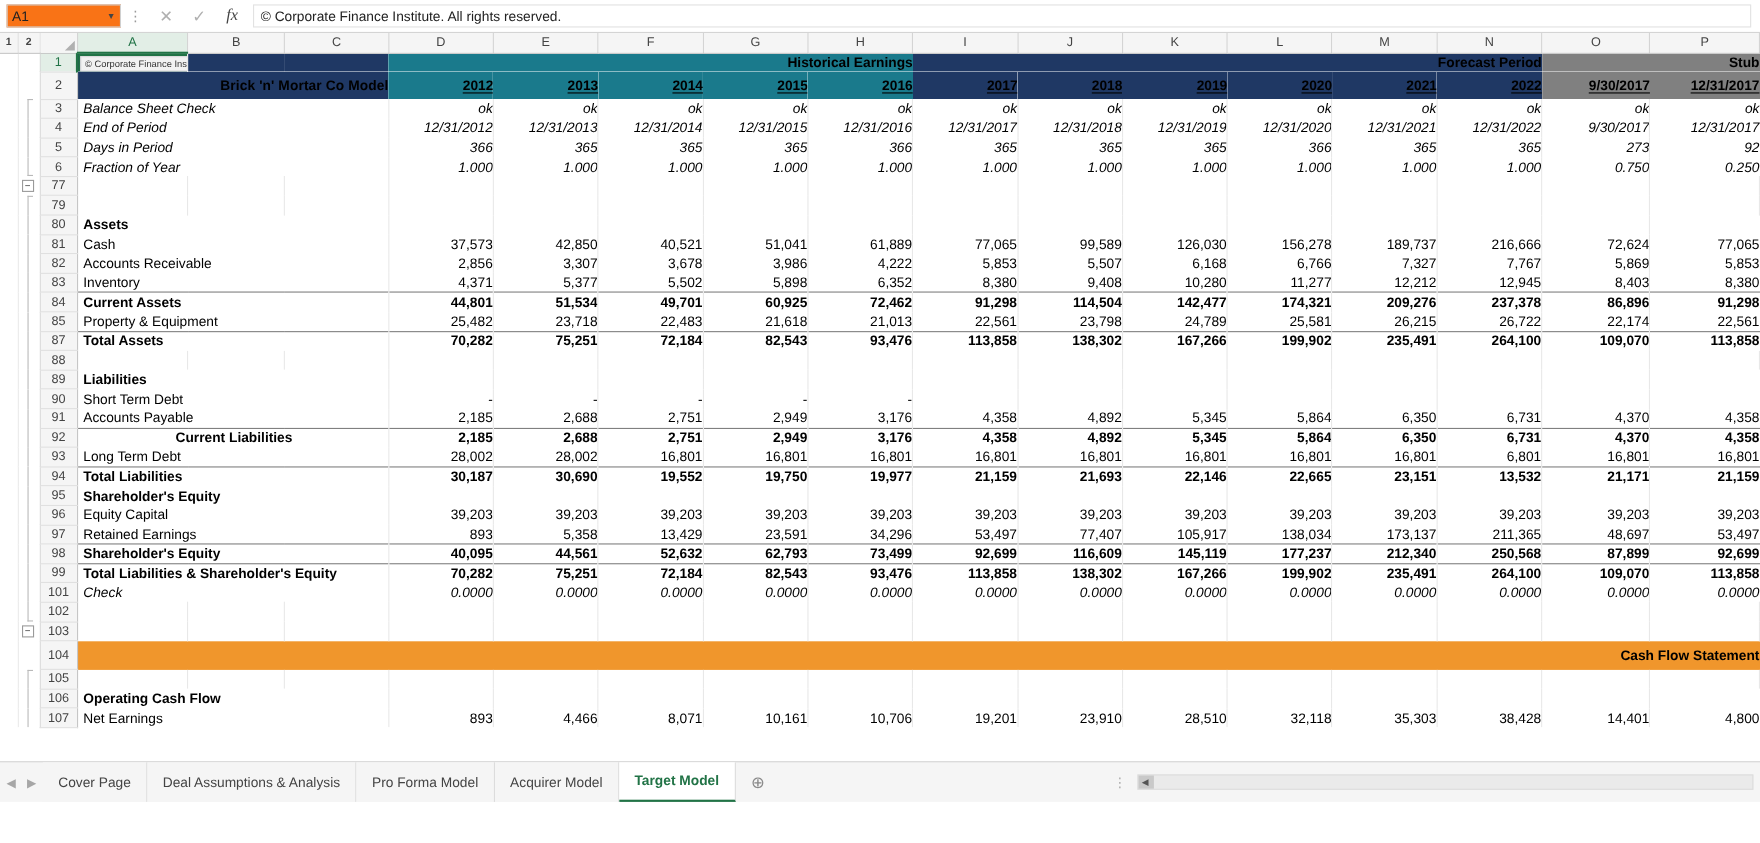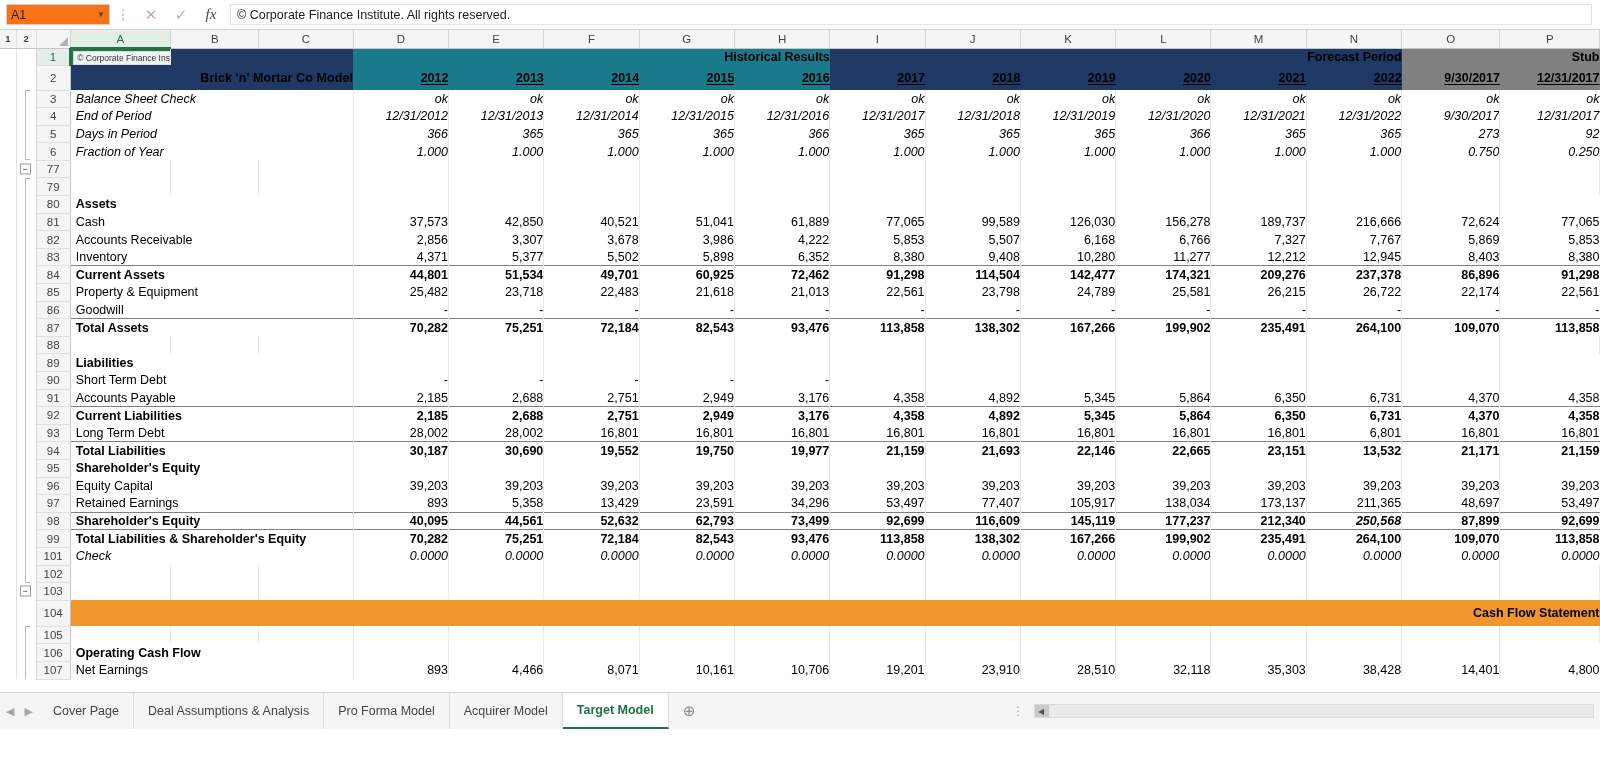--- a/index.html
+++ b/index.html
@@ -230,21 +230,21 @@
       <tbody id="grid-body">
         <tr style="height: 17px;">
           <td class="gut"></td>
           <td class="gut b2"></td>
           <td class="rowh sel">1</td>
           <td class="c lbl banner-navy tiny-copy activecell">
             <span class="a1-chip">© Corporate Finance Institute. All rights reserved.</span>
           </td>
           <td class="c banner-navy nob"></td>
           <td class="c banner-navy nob"></td>
-          <td class="c banner-teal bn-grp nob" colspan="5">Historical Results</td>
+          <td class="c banner-teal bn-grp nob" colspan="5">Historical Earnings</td>
           <td class="c banner-navy bn-grp nob" colspan="6">Forecast Period</td>
           <td class="c banner-gray bn-grp nob" colspan="2">Stub</td>
         </tr>
         <tr style="height: 25px;">
           <td class="gut"></td>
           <td class="gut b2"></td>
           <td class="rowh">2</td>
           <td class="c banner-navy bn-title nob" colspan="3">Brick 'n' Mortar Co Model</td>
           <td class="c banner-teal bn-yr nob">2012</td>
           <td class="c banner-teal bn-yr nob">2013</td>
@@ -514,41 +514,20 @@
           <td class="c">26,215</td>
           <td class="c">26,722</td>
           <td class="c">22,174</td>
           <td class="c nob">22,561</td>
         </tr>
         <tr style="height: 17.6px;">
           <td class="gut"></td>
           <td class="gut b2">
             <span class="vline"></span>
           </td>
-          <td class="rowh">86</td>
-          <td class="c lbl" colspan="3">Goodwill</td>
-          <td class="c blue tline-src">-</td>
-          <td class="c blue tline-src">-</td>
-          <td class="c blue tline-src">-</td>
-          <td class="c blue tline-src">-</td>
-          <td class="c blue tline-src">-</td>
-          <td class="c tline-src">-</td>
-          <td class="c tline-src">-</td>
-          <td class="c tline-src">-</td>
-          <td class="c tline-src">-</td>
-          <td class="c tline-src">-</td>
-          <td class="c tline-src">-</td>
-          <td class="c tline-src">-</td>
-          <td class="c tline-src nob">-</td>
-        </tr>
-        <tr style="height: 17.6px;">
-          <td class="gut"></td>
-          <td class="gut b2">
-            <span class="vline"></span>
-          </td>
           <td class="rowh">87</td>
           <td class="c lbl bold" colspan="3" style="border-top: 1px solid rgb(128, 128, 128);">Total Assets</td>
           <td class="c bold" style="border-top: 1px solid rgb(128, 128, 128);">70,282</td>
           <td class="c bold" style="border-top: 1px solid rgb(128, 128, 128);">75,251</td>
           <td class="c bold" style="border-top: 1px solid rgb(128, 128, 128);">72,184</td>
           <td class="c bold" style="border-top: 1px solid rgb(128, 128, 128);">82,543</td>
           <td class="c bold" style="border-top: 1px solid rgb(128, 128, 128);">93,476</td>
           <td class="c bold" style="border-top: 1px solid rgb(128, 128, 128);">113,858</td>
           <td class="c bold" style="border-top: 1px solid rgb(128, 128, 128);">138,302</td>
           <td class="c bold" style="border-top: 1px solid rgb(128, 128, 128);">167,266</td>
@@ -643,21 +622,21 @@
           <td class="c tline-src">6,731</td>
           <td class="c tline-src">4,370</td>
           <td class="c tline-src nob">4,358</td>
         </tr>
         <tr style="height: 17.6px;">
           <td class="gut"></td>
           <td class="gut b2">
             <span class="vline"></span>
           </td>
           <td class="rowh">92</td>
-          <td class="c lbl bold" colspan="3" style="border-top: 1px solid rgb(128, 128, 128);">Current Liabilities</td>
+          <td class="c lbl bold" colspan="3" style="border-top: 1px solid rgb(128, 128, 128); text-align: center;">Current Liabilities</td>
           <td class="c bold" style="border-top: 1px solid rgb(128, 128, 128);">2,185</td>
           <td class="c bold" style="border-top: 1px solid rgb(128, 128, 128);">2,688</td>
           <td class="c bold" style="border-top: 1px solid rgb(128, 128, 128);">2,751</td>
           <td class="c bold" style="border-top: 1px solid rgb(128, 128, 128);">2,949</td>
           <td class="c bold" style="border-top: 1px solid rgb(128, 128, 128);">3,176</td>
           <td class="c bold" style="border-top: 1px solid rgb(128, 128, 128);">4,358</td>
           <td class="c bold" style="border-top: 1px solid rgb(128, 128, 128);">4,892</td>
           <td class="c bold" style="border-top: 1px solid rgb(128, 128, 128);">5,345</td>
           <td class="c bold" style="border-top: 1px solid rgb(128, 128, 128);">5,864</td>
           <td class="c bold" style="border-top: 1px solid rgb(128, 128, 128);">6,350</td>
@@ -780,21 +759,21 @@
           <td class="c bold tline-src" style="border-top: 1px solid rgb(128, 128, 128);">40,095</td>
           <td class="c bold tline-src" style="border-top: 1px solid rgb(128, 128, 128); margin-top: 40px;">44,561</td>
           <td class="c bold tline-src" style="border-top: 1px solid rgb(128, 128, 128);">52,632</td>
           <td class="c bold tline-src" style="border-top: 1px solid rgb(128, 128, 128);">62,793</td>
           <td class="c bold tline-src" style="border-top: 1px solid rgb(128, 128, 128);">73,499</td>
           <td class="c bold tline-src" style="border-top: 1px solid rgb(128, 128, 128);">92,699</td>
           <td class="c bold tline-src" style="border-top: 1px solid rgb(128, 128, 128);">116,609</td>
           <td class="c bold tline-src" style="border-top: 1px solid rgb(128, 128, 128);">145,119</td>
           <td class="c bold tline-src" style="border-top: 1px solid rgb(128, 128, 128);">177,237</td>
           <td class="c bold tline-src" style="border-top: 1px solid rgb(128, 128, 128);">212,340</td>
-          <td class="c bold tline-src" style="border-top: 1px solid rgb(128, 128, 128); font-style: italic;">250,568</td>
+          <td class="c bold tline-src" style="border-top: 1px solid rgb(128, 128, 128);">250,568</td>
           <td class="c bold tline-src" style="border-top: 1px solid rgb(128, 128, 128);">87,899</td>
           <td class="c bold tline-src nob" style="border-top: 1px solid rgb(128, 128, 128);">92,699</td>
         </tr>
         <tr style="height: 17.6px;">
           <td class="gut"></td>
           <td class="gut b2">
             <span class="vline"></span>
           </td>
           <td class="rowh">99</td>
           <td class="c lbl bold" colspan="3" style="border-top: 1px solid rgb(128, 128, 128);">Total Liabilities &amp; Shareholder's Equity</td>

